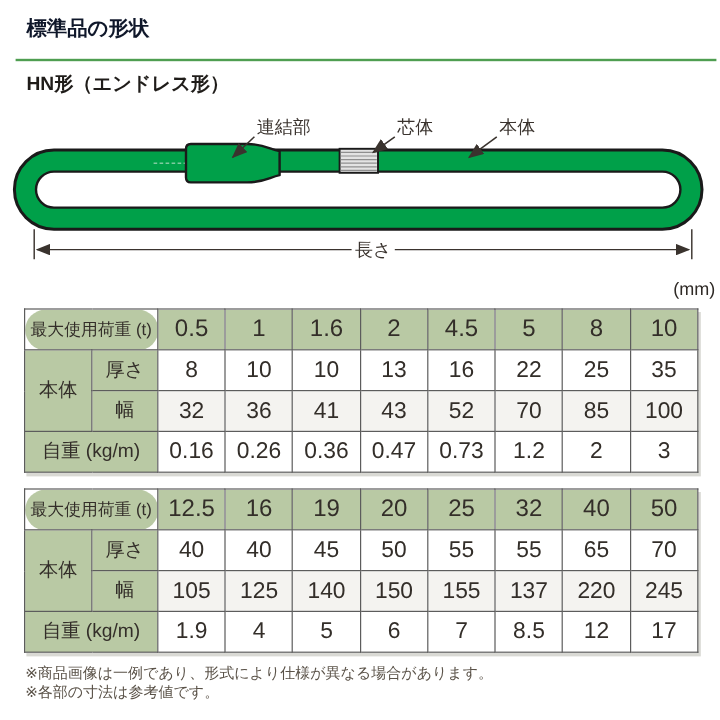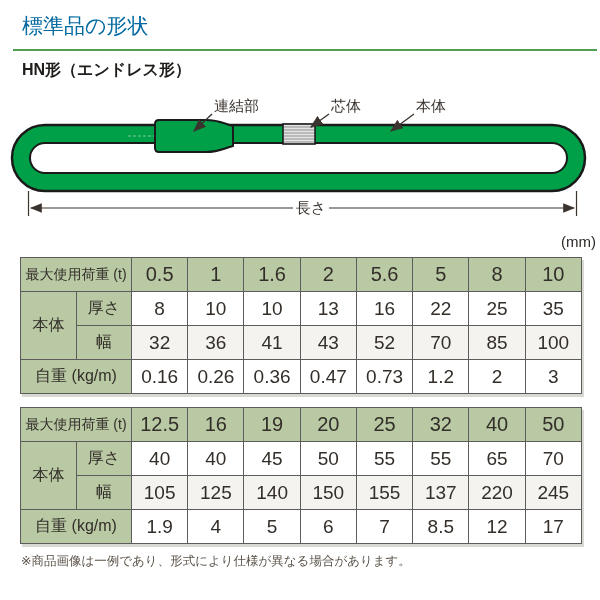--- a/index.html
+++ b/index.html
@@ -1,35 +1,35 @@
 <!DOCTYPE html>
 <html><head>
 <meta charset="utf-8">
 <style>
   * { margin:0; padding:0; box-sizing:border-box; }
   html,body { width:600px; height:600px; background:#ffffff;
     font-family:"Liberation Sans","DejaVu Sans",sans-serif; color:#332e29; }
   .page { position:relative; width:600px; height:600px; overflow:hidden; background:#fff; }
 
-  .title { position:absolute; left:22px; top:12px; font-size:21px; font-weight:normal; color:#0369a1; }
+  .title { position:absolute; left:22px; top:12px; font-size:17px; font-weight:bold; color:#0f172a; }
   .rule  { position:absolute; left:13px; top:49px; width:584px; height:0; border-top:2px solid #4f9e51; }
   .subtitle { position:absolute; left:22px; top:60px; font-size:16px; font-weight:bold; color:#1f1c19; }
 
   .diagram { position:absolute; left:0; top:90px; }
 
   .unit { position:absolute; right:4px; top:233px; font-size:15px; color:#2f2a26;text-align:right; }
 
   table.spec { position:absolute; left:20px; width:562px; border-collapse:collapse; table-layout:fixed;
     box-shadow:2px 3px 0 #d9d9d4; }
   table.spec.t1 { top:257px; }
   table.spec.t2 { top:407px; }
   table.spec td { border:1px solid #5c5c5c; text-align:center; vertical-align:middle;
     height:34px; padding:0 2px; overflow:hidden; white-space:nowrap; }
   td.g { background:#b9c9a4; }
-  td.loadh { font-size:14px; }
+  td.loadh { font-size:14px;border-radius:17px; }
   td.lbl { font-size:16px; }
   td.v { font-size:19px; background:#ffffff; }
   tr.alt td.v { background:#f4f3f0; }
   td.loadv { font-size:20px; }
 
   .notes { position:absolute; left:21px; top:553px; font-size:12.5px; line-height:16px; color:#5a5248; }
 </style>
 </head>
 <body>
 
@@ -96,21 +96,21 @@
         <col>
         <col>
       </colgroup>
     <tbody>
     <tr>
       <td colspan="2" class="g loadh">最大使用荷重 (t)</td>
       <td class="g loadv">0.5</td>
       <td class="g loadv">1</td>
       <td class="g loadv">1.6</td>
       <td class="g loadv">2</td>
-      <td class="g loadv">5.6</td>
+      <td class="g loadv">4.5</td>
       <td class="g loadv">5</td>
       <td class="g loadv">8</td>
       <td class="g loadv">10</td>
     </tr>
     <tr>
       <td rowspan="2" class="g lbl">本体</td>
       <td class="g lbl">厚さ</td>
       <td class="v">8</td>
       <td class="v">10</td>
       <td class="v">10</td>
@@ -202,15 +202,16 @@
       <td class="v">7</td>
       <td class="v">8.5</td>
       <td class="v">12</td>
       <td class="v">17</td>
     </tr>
     </tbody>
   </table>
 
   <div class="notes">
     <div>※商品画像は一例であり、形式により仕様が異なる場合があります。</div>
+    <div>※各部の寸法は参考値です。</div>
   </div>
 
 </div>
 
 </body></html>

